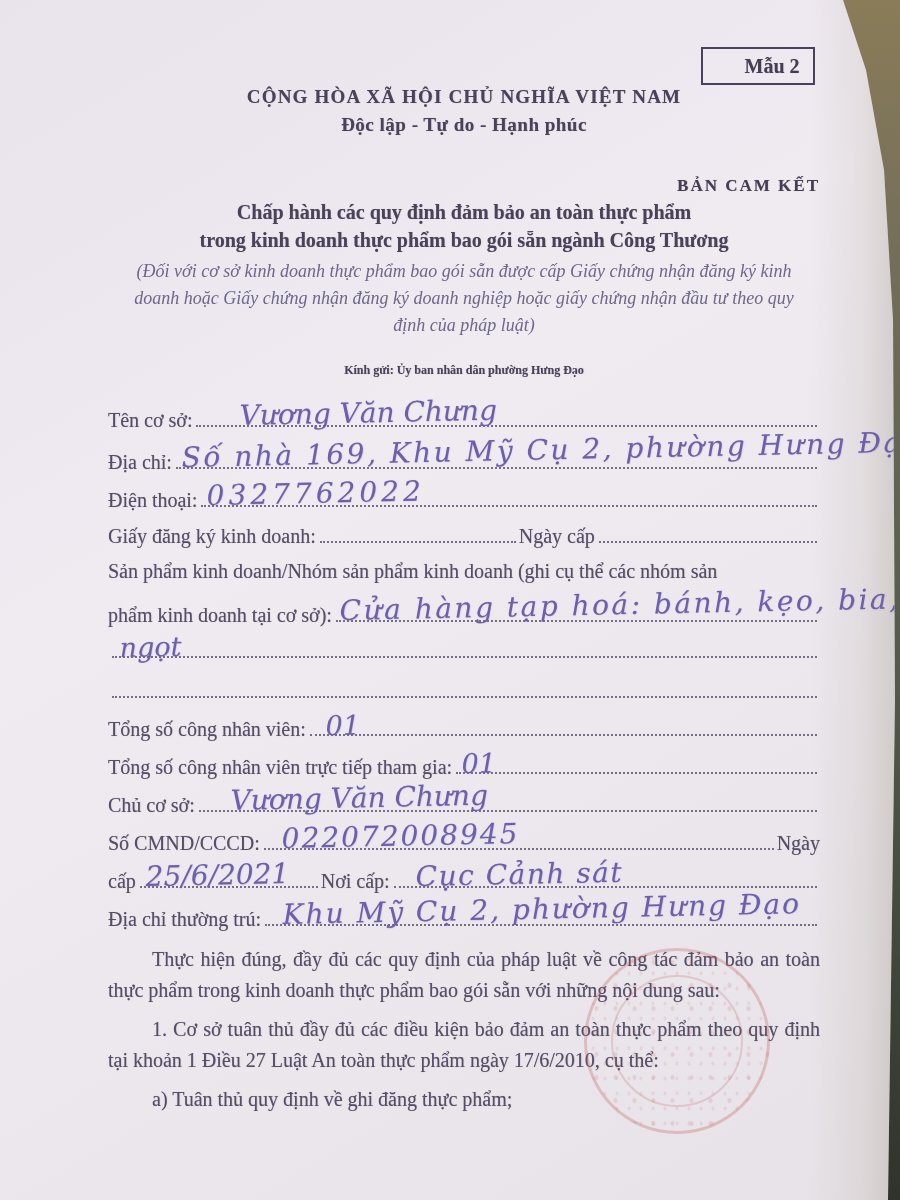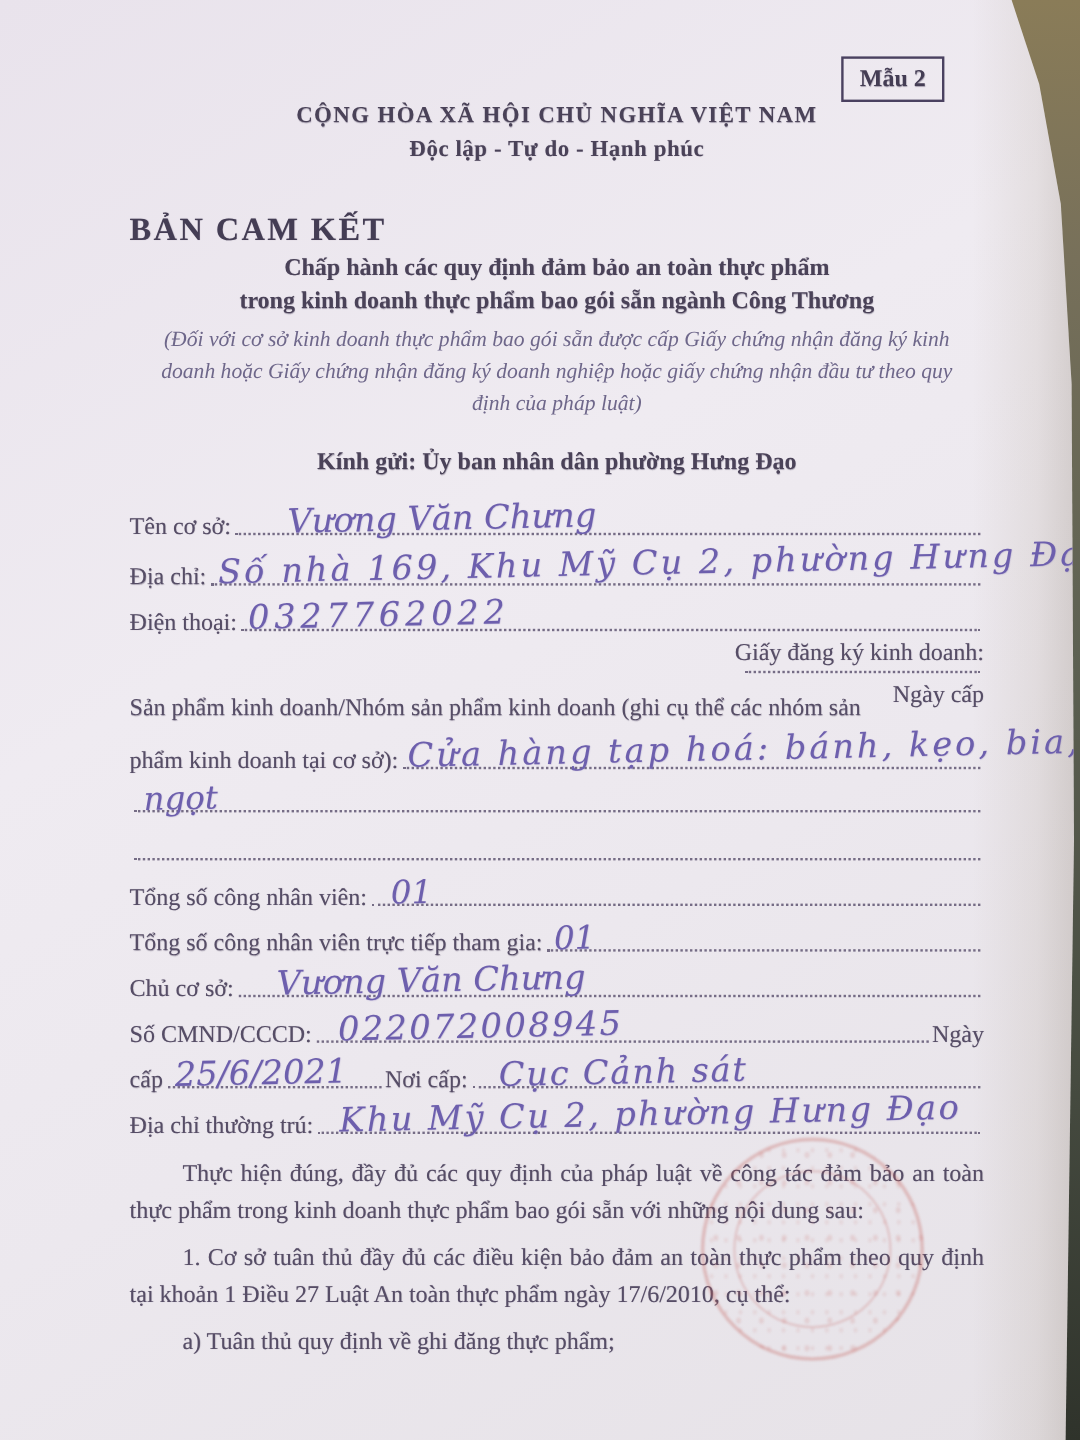--- a/index.html
+++ b/index.html
@@ -16,28 +16,28 @@
   .right-shade{
     position:absolute;top:0;right:0;width:90px;height:1200px;
     background:linear-gradient(90deg,rgba(130,112,80,0) 0%,rgba(130,112,80,0.10) 60%,rgba(110,95,70,0.22) 100%);
     pointer-events:none;
   }
   .content{position:absolute;left:12px;top:0;width:900px;height:1200px;padding:0 92px 0 96px;box-sizing:border-box;color:#564d66;}
   .printed{text-shadow:0.3px 0.3px 0.7px rgba(86,77,102,0.45);}
   .mau-box{
     position:absolute;left:701px;top:47px;width:82px;height:34px;
     border:2px solid #4a4160;display:flex;align-items:center;justify-content:center;
-    font-weight:bold;font-size:20px;color:#443d54;
+    font-weight:bold;font-size:20px;color:#443d54;padding-left:28px;
   }
   .hdr1{margin:86px 0 0 0;text-align:center;font-weight:bold;font-size:19px;letter-spacing:1.2px;color:#4a4258;}
   .hdr2{margin:6px 0 0 0;text-align:center;font-weight:bold;font-size:19px;letter-spacing:0.5px;color:#4a4258;}
-  .t-main{margin:40px 0 0 0;text-align:left;font-weight:bold;font-size:27px;letter-spacing:2px;color:#443d54;}
+  .t-main{margin:40px 0 0 0;text-align:right;font-weight:bold;font-size:17px;letter-spacing:2px;color:#443d54;}
   .t-sub{margin:5px 0 0 0;text-align:center;font-weight:bold;font-size:20px;color:#4a4258;}
   .t-note{margin:6px auto 0 auto;max-width:672px;text-align:center;font-style:italic;font-size:18px;line-height:27px;color:#6e678a;}
-  .recipient{margin:24px 0 0 0;text-align:center;font-weight:bold;font-size:20px;color:#4a4258;}
+  .recipient{margin:24px 0 0 0;text-align:center;font-weight:bold;font-size:12px;color:#4a4258;}
   .form{margin-top:14px;}
   .frow{display:flex;align-items:flex-end;height:39px;position:relative;font-size:20px;}
   .lbl{white-space:nowrap;line-height:25px;}
   .dots{flex:1;position:relative;border-bottom:2px dotted #756c85;margin:0 3px 6px 4px;height:2px;}
   .dots.fixed{flex:none;}
   .hand{
     position:absolute;bottom:-7px;white-space:nowrap;
     font-family:"DejaVu Serif", serif;font-style:italic;
     color:#6d5fad;text-shadow:0.4px 0.4px 0.9px rgba(109,95,173,0.35);
     font-size:27px;transform:rotate(-1.2deg);transform-origin:left bottom;z-index:2;
@@ -93,21 +93,21 @@
         </span>
       </div>
 
       <div class="frow" style="height:38px;">
         <span class="lbl printed">Điện thoại:</span>
         <span class="dots">
           <span class="hand" style="left:6px;font-size:28px;letter-spacing:4px;">0327762022</span>
         </span>
       </div>
 
-      <div class="frow" style="height:36px;flex-direction:column;">
+      <div class="frow" style="height:36px;">
         <span class="lbl printed">Giấy đăng ký kinh doanh:</span>
         <span class="dots fixed" style="width:196px;"></span>
         <span class="lbl printed">Ngày cấp</span>
         <span class="dots"></span>
       </div>
 
       <div class="plabel printed" style="margin-top:6px;">Sản phẩm kinh doanh/Nhóm sản phẩm kinh doanh (ghi cụ thể các nhóm sản</div>
 
       <div class="frow" style="height:40px;">
         <span class="lbl printed">phẩm kinh doanh tại cơ sở):</span>

